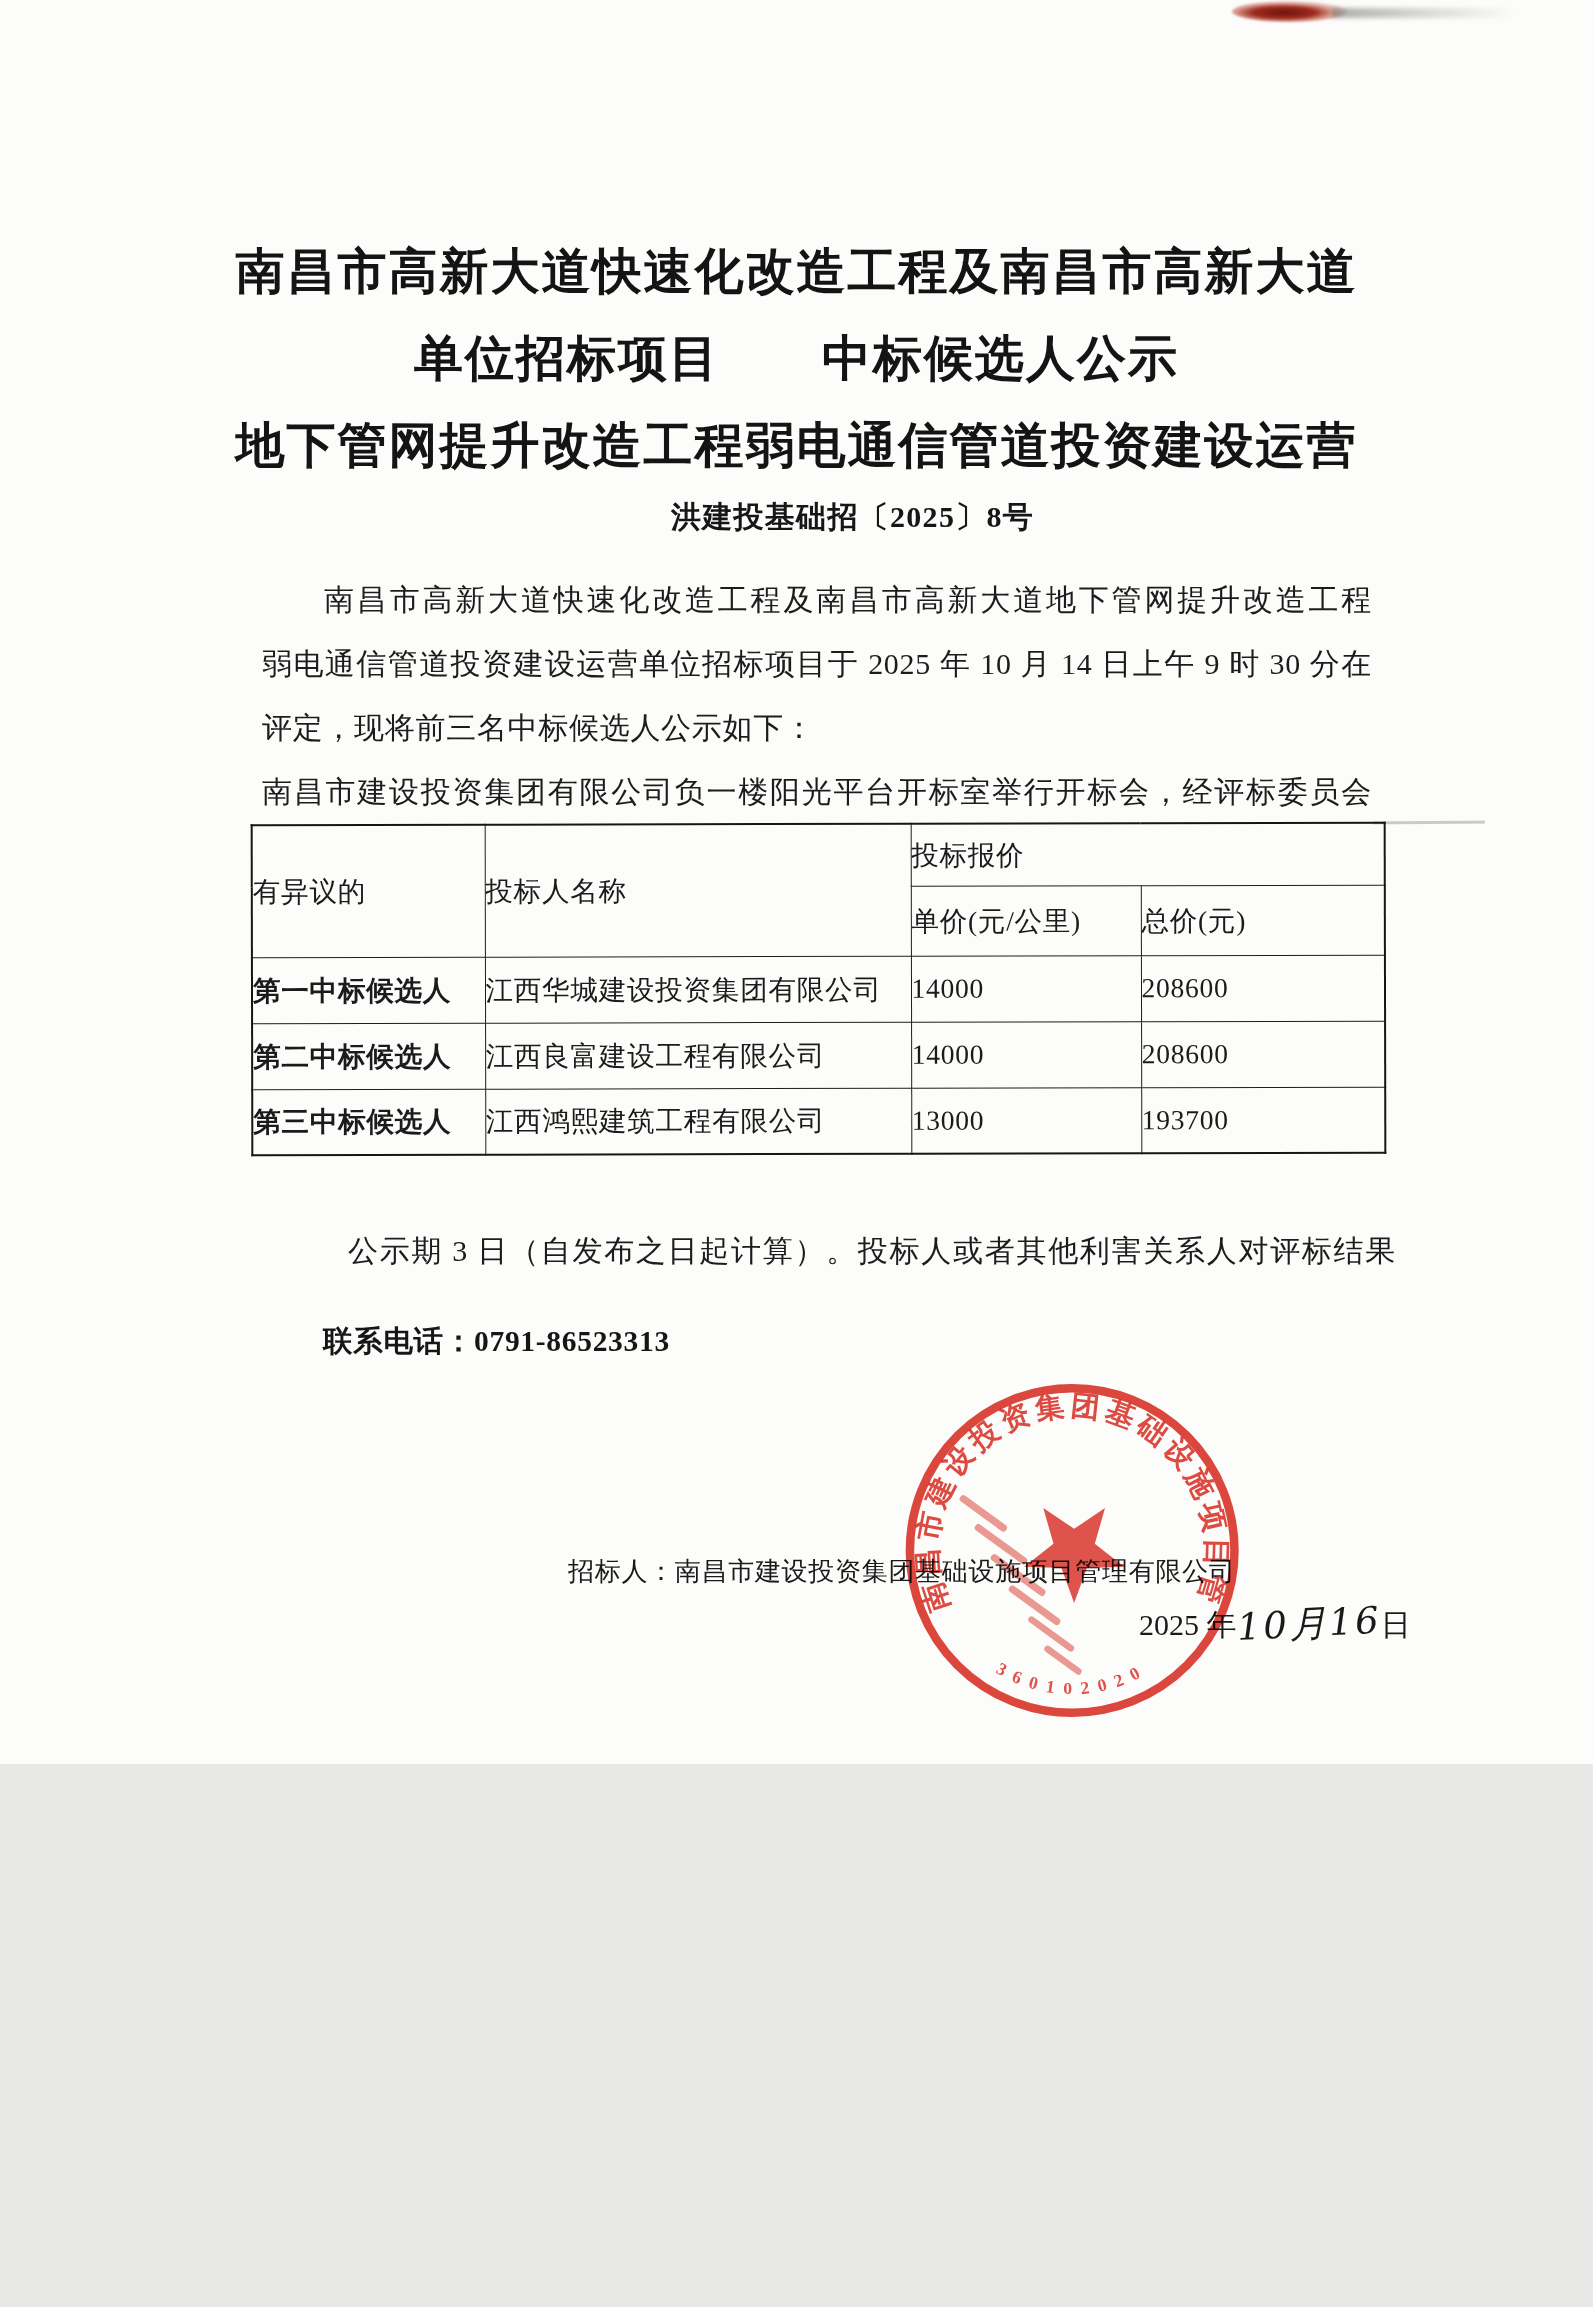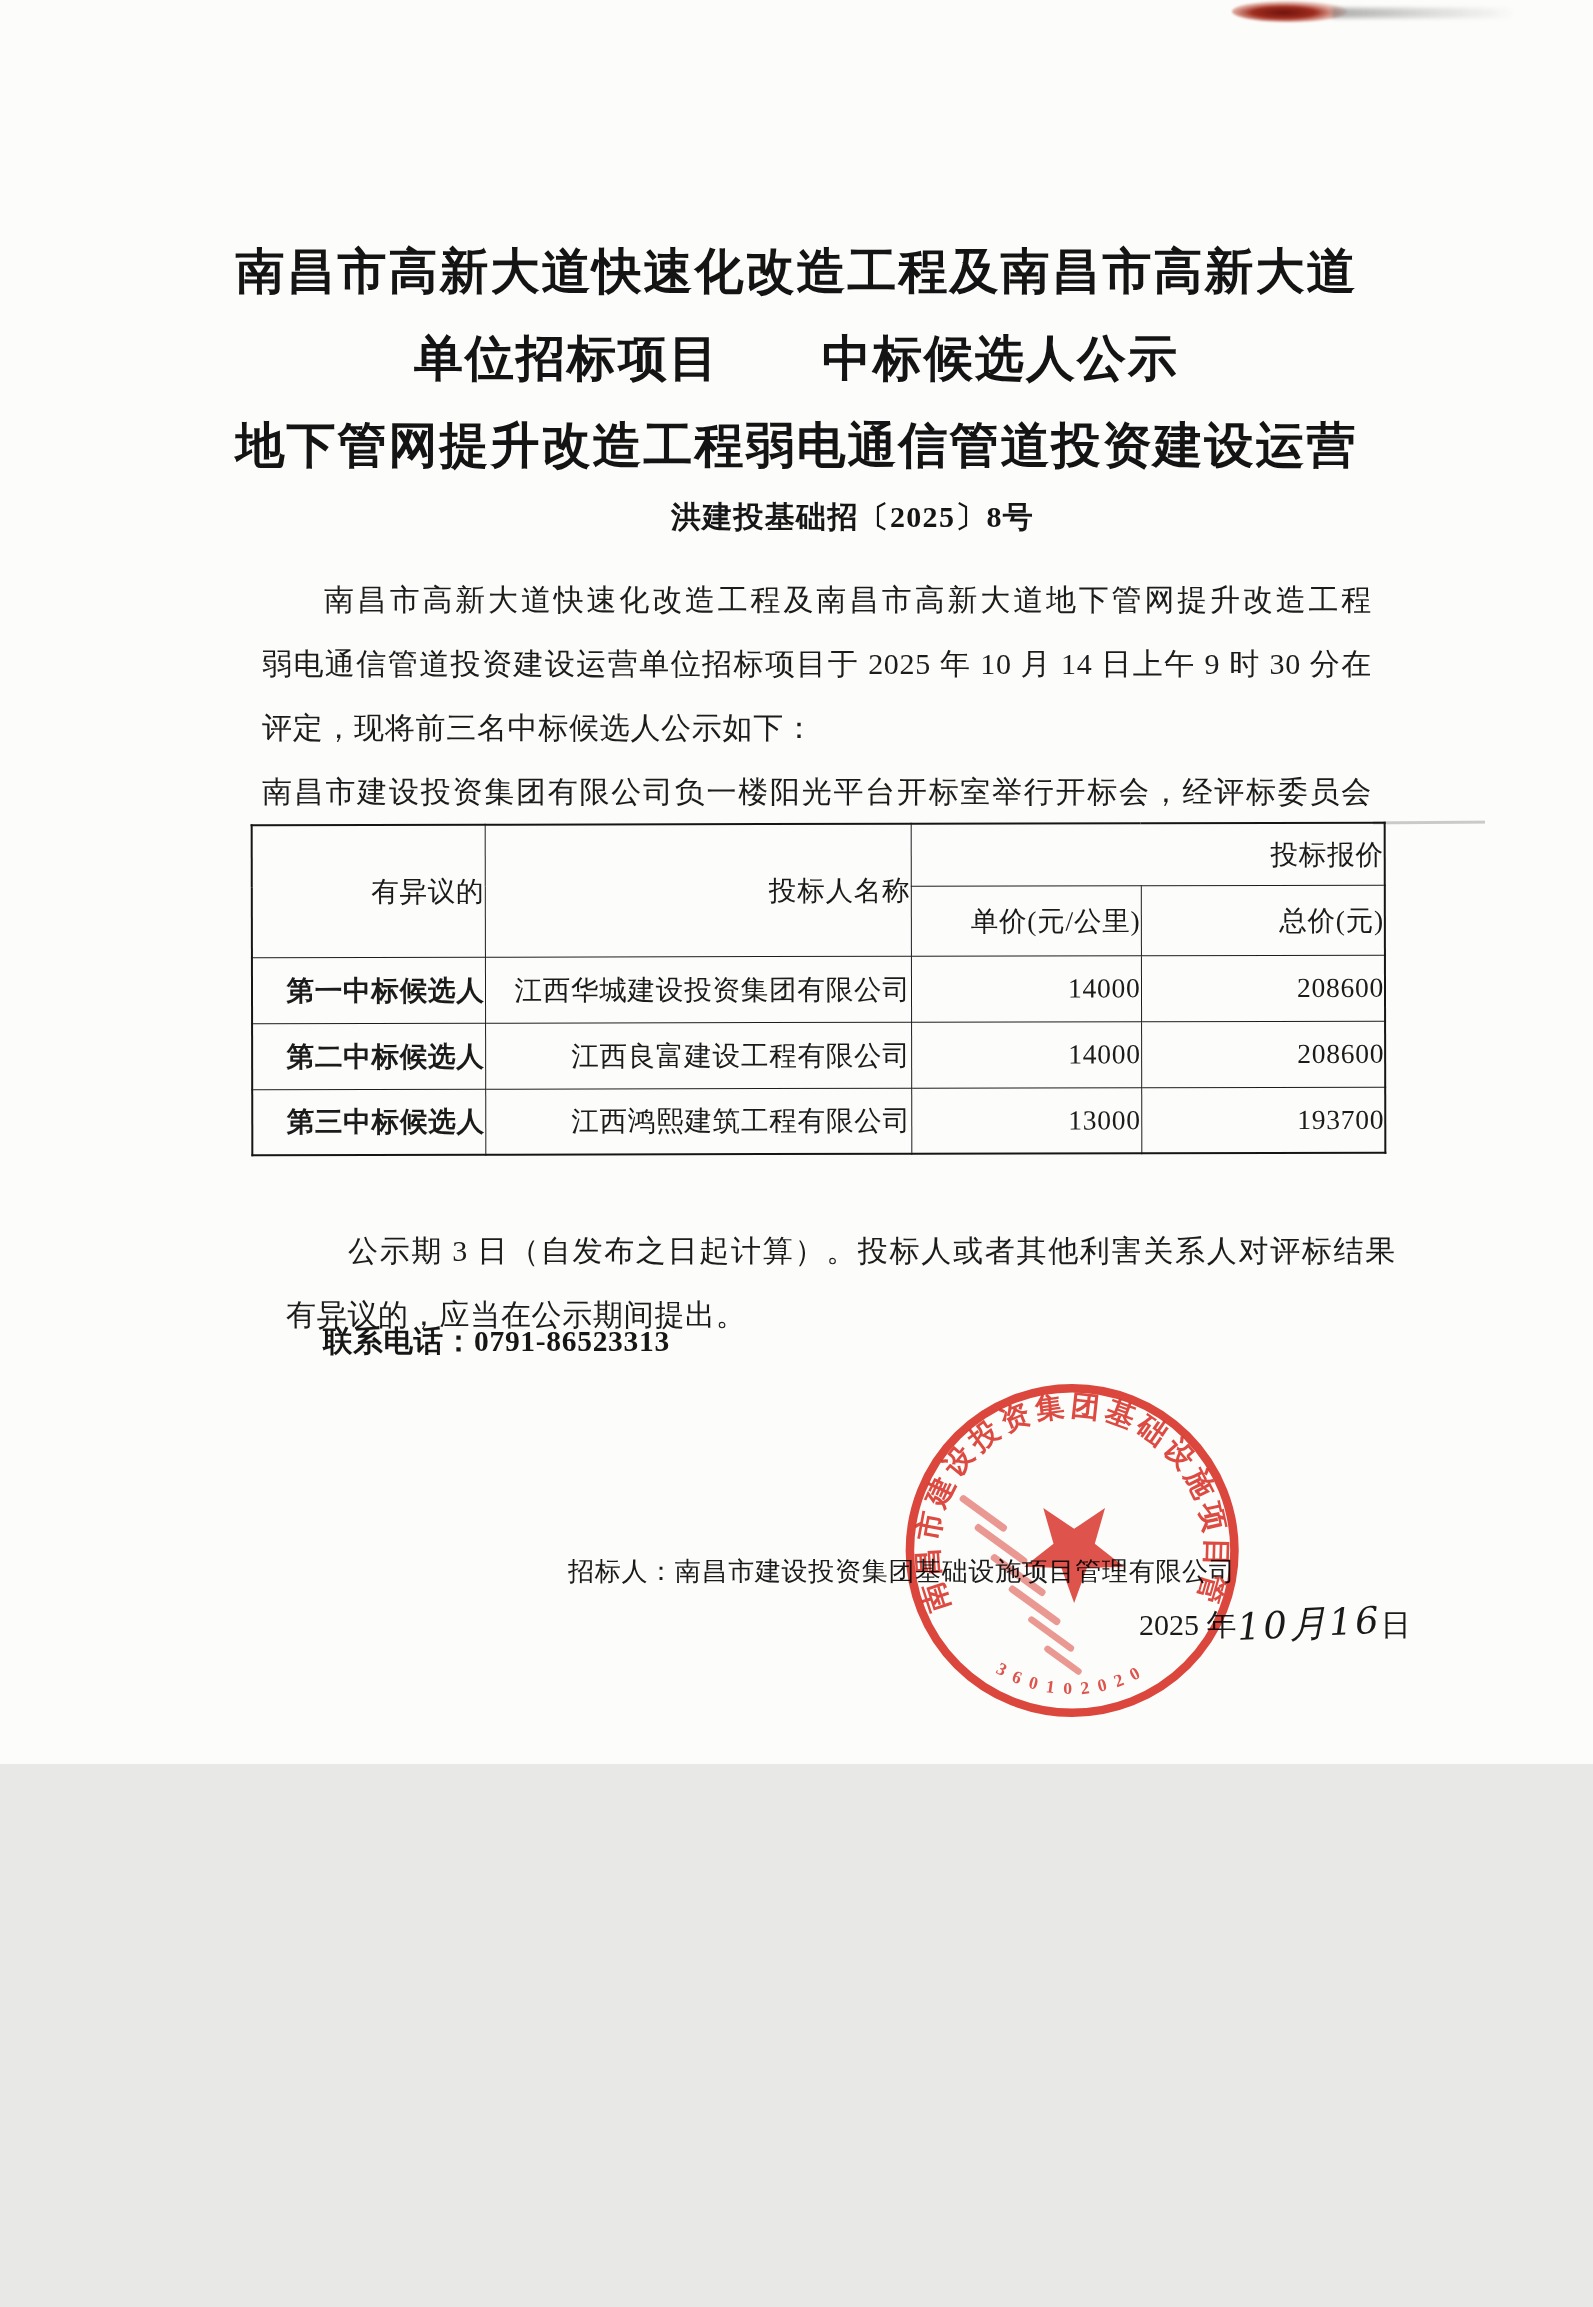--- a/index.html
+++ b/index.html
@@ -45,21 +45,21 @@
   .notice{top:1219px;margin-left:24px;}
   .line{white-space:nowrap;}
   .just{white-space:normal;text-align:justify;text-align-last:justify;}
   .indent{text-indent:62px;}
   .bidtable{
     position:absolute;left:251px;top:823px;width:1134px;
     border-collapse:collapse;table-layout:fixed;
     transform:rotate(-0.12deg);
   }
   .bidtable td,.bidtable th{
-    border:1.6px solid #1d1d1d;text-align:right;vertical-align:middle;
+    border:1.6px solid #1d1d1d;text-align:left;vertical-align:middle;
     font-size:27.6px;font-weight:400;padding:0;color:#1b1b1b;letter-spacing:0.7px;
   }
   .bidtable{border:2.6px solid #161616;}
   .bidtable thead .r1{height:62px;}
   .bidtable thead .r2{height:70px;}
   .bidtable tbody tr{height:66px;}
   .bidtable th{font-weight:500;}
   .bidtable tbody td.rank{font-weight:600;}
   .contact{
     position:absolute;left:323px;top:1322px;
@@ -144,21 +144,20 @@
         <td class="rank">第三中标候选人</td>
         <td>江西鸿熙建筑工程有限公司</td>
         <td>13000</td>
         <td>193700</td>
       </tr>
     </tbody>
   </table>
 
   <div class="para notice">
     <div class="line just indent">公示期 3 日（自发布之日起计算）。投标人或者其他利害关系人对评标结果</div>
-    <div class="line">有异议的，应当在公示期间提出。</div>
   </div>
 
   <div class="contact">联系电话：0791-86523313</div>
 
   <div class="tenderer">招标人：南昌市建设投资集团基础设施项目管理有限公司</div>
 
   <div class="dateline">
     <span>2025 年</span><span class="hand">10月16</span><span>日</span>
   </div>
 

